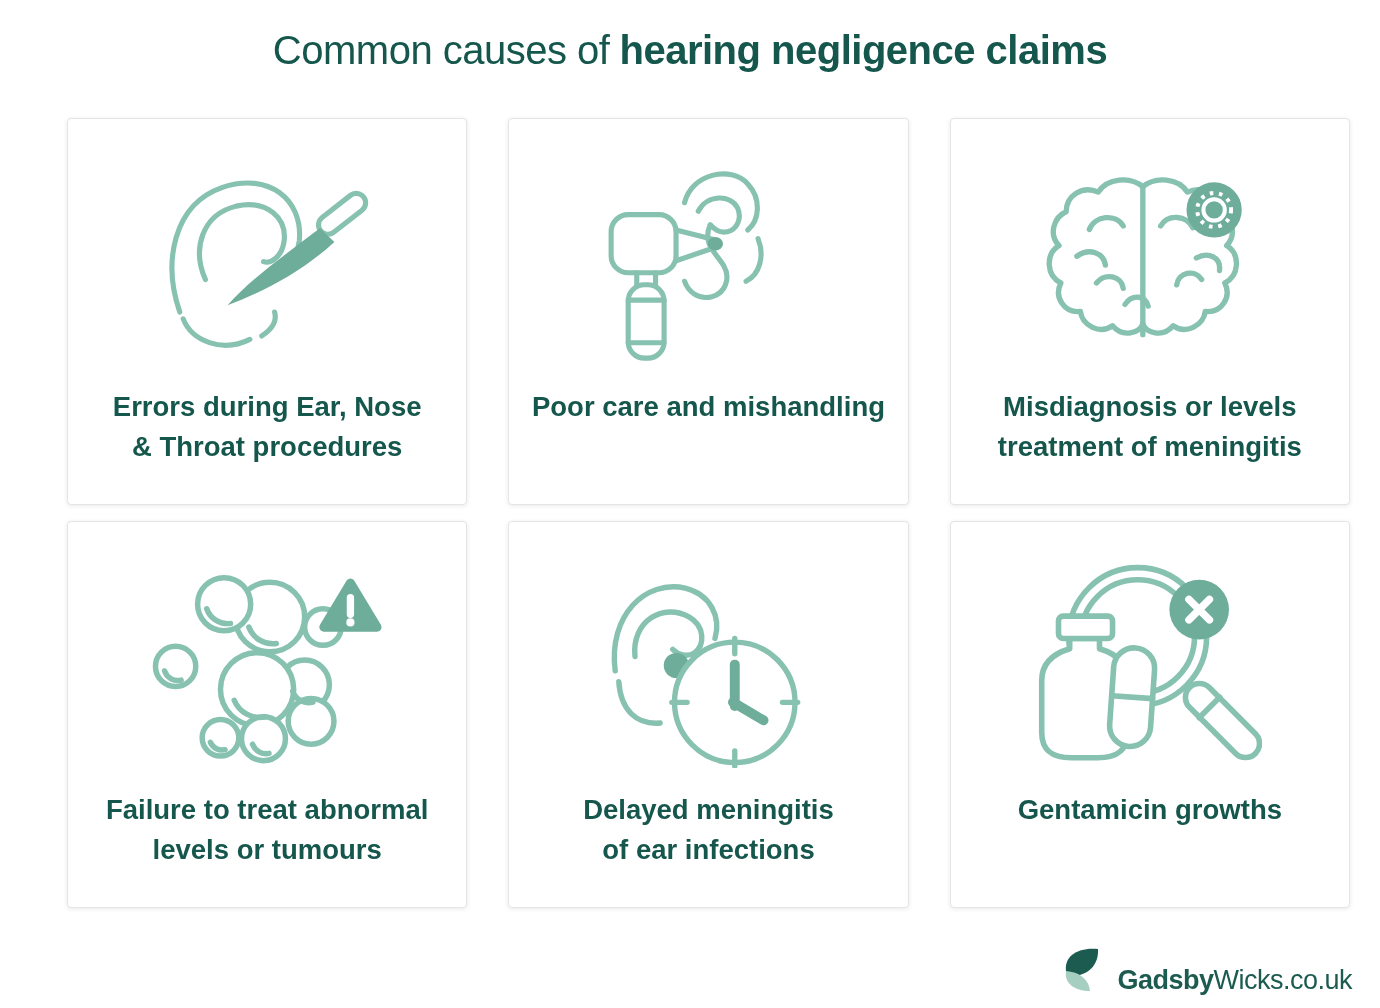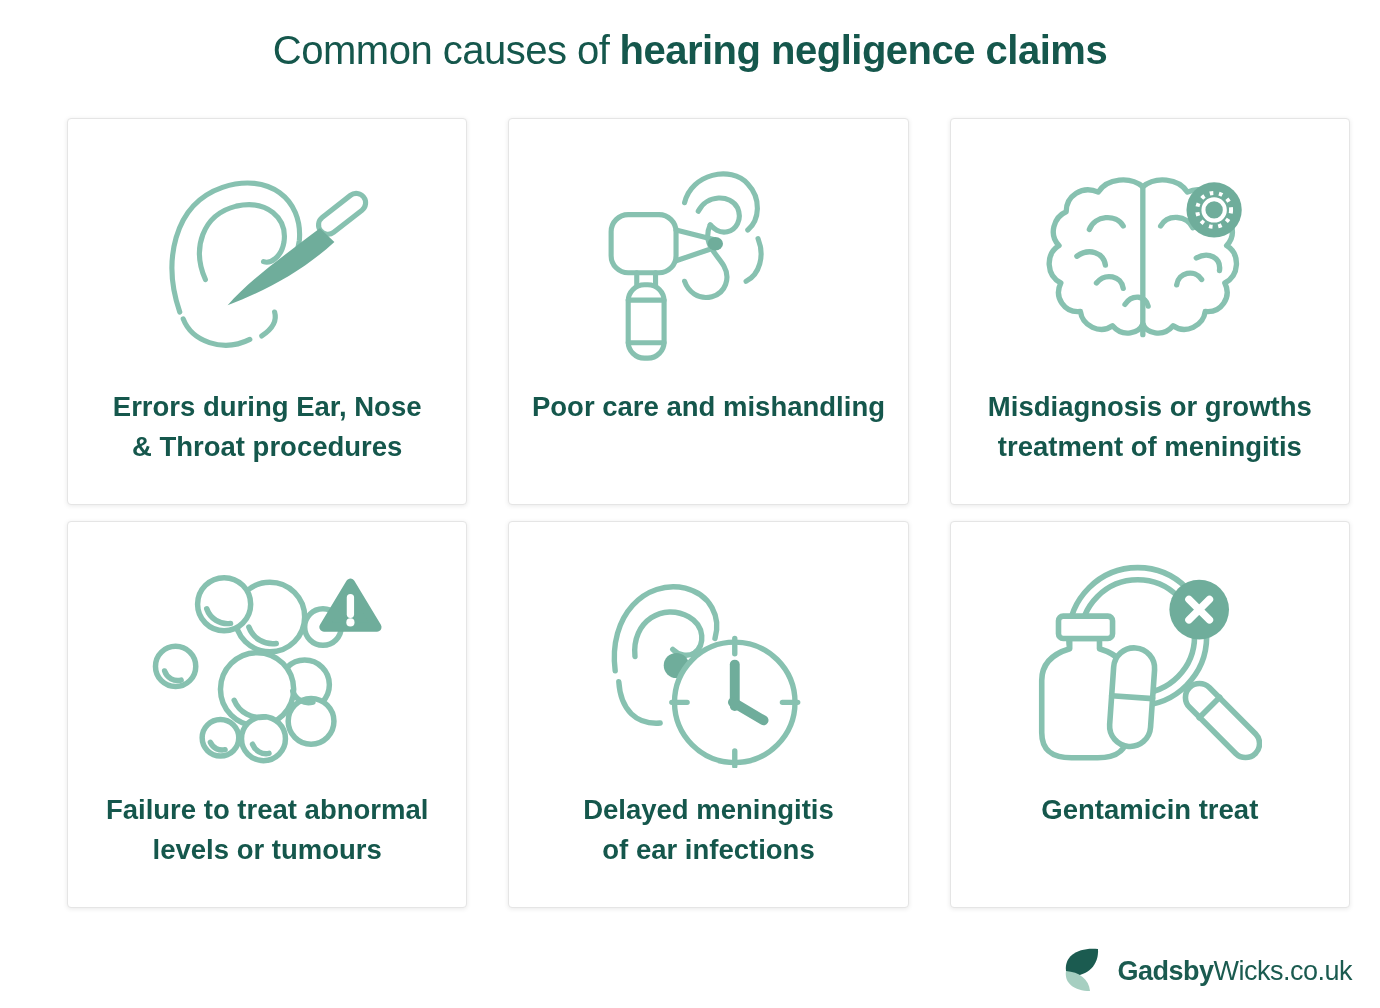--- a/index.html
+++ b/index.html
@@ -60,21 +60,21 @@
   
   .s{fill:none;stroke:var(--icon-stroke);stroke-width:6;stroke-linecap:round;stroke-linejoin:round;}
   .sw{fill:#fff;stroke:var(--icon-stroke);stroke-width:6;stroke-linecap:round;stroke-linejoin:round;}
   .f{fill:var(--icon-accent);stroke:none;}
   .fh{fill:none;stroke:var(--icon-accent);stroke-width:11;stroke-linecap:round;}
   .ft{fill:var(--icon-accent);stroke:var(--icon-accent);stroke-width:10;stroke-linejoin:round;}
   .xw{fill:none;stroke:#fff;stroke-width:8;stroke-linecap:round;}
   .wring{fill:none;stroke:#fff;stroke-width:4.5;}
   .footer{
     position:absolute;right:28px;bottom:12px;
-    display:flex;align-items:center;gap:16px;
+    display:flex;align-items:flex-end;gap:16px;
   }
   .footer .brand{font-size:27px;letter-spacing:-0.5px;color:var(--logo-dark);white-space:nowrap;}
   .footer .brand .b{font-weight:700;}
   .footer .brand .r{font-weight:400;}
 </style>
 </head>
 <body>
 
 <div class="title">
   <span class="prefix">Common causes of</span><span class="emph">hearing negligence claims</span>
@@ -131,21 +131,21 @@
         <path class="s" d="M172 110 C186 102 200 110 198 124"></path>
         <path class="s" d="M60 138 C70 126 88 130 90 144"></path>
         <path class="s" d="M150 140 C152 126 170 122 178 134"></path>
         <path class="s" d="M92 162 C100 150 116 152 118 164"></path>
         <circle class="f" cx="192" cy="56" r="31"></circle>
         <circle class="wring" cx="192" cy="56" r="12"></circle>
         <circle class="wring" cx="192" cy="56" r="19" stroke-dasharray="4 6.5"></circle>
       </svg>
     </div>
     <div class="label">
-      <div>Misdiagnosis or growths</div>
+      <div>Misdiagnosis or levels</div>
       <div>treatment of meningitis</div>
     </div>
   </div>
 
   <div class="card">
     <div class="icon-box">
       <svg viewBox="0 0 256 224" width="256" height="224">
         <circle class="sw" cx="131" cy="59" r="38"></circle>
         <circle class="sw" cx="81" cy="45" r="29"></circle>
         <circle class="sw" cx="189" cy="70" r="20"></circle>
@@ -203,21 +203,21 @@
           <rect class="sw" x="79" y="91" width="44" height="106" rx="22"></rect>
           <path class="s" d="M79 144 L123 144"></path>
         </g>
         <rect class="sw" x="183" y="119" width="30" height="100" rx="15" transform="rotate(-45 198 169)"></rect>
         <path class="s" d="M173 166 L195 144"></path>
         <circle class="f" cx="173" cy="50" r="32"></circle>
         <path class="xw" d="M162 39 L184 61 M184 39 L162 61"></path>
       </svg>
     </div>
     <div class="label">
-      <div>Gentamicin treat</div>
+      <div>Gentamicin growths</div>
     </div>
   </div>
 
 </div>
 
 <div class="footer">
   <span>
     <svg width="42" height="46" viewBox="0 0 42 46">
       <path d="M7 25 C5 10 19 1 39 3 C40 19 29 30 12 30 C9.8 28.8 8 27.2 7 25 Z" fill="var(--logo-dark)"></path>
       <path d="M7 25 C20 26 30 33 31 45 C15 45 5 37 7 25 Z" fill="var(--logo-light)"></path>

